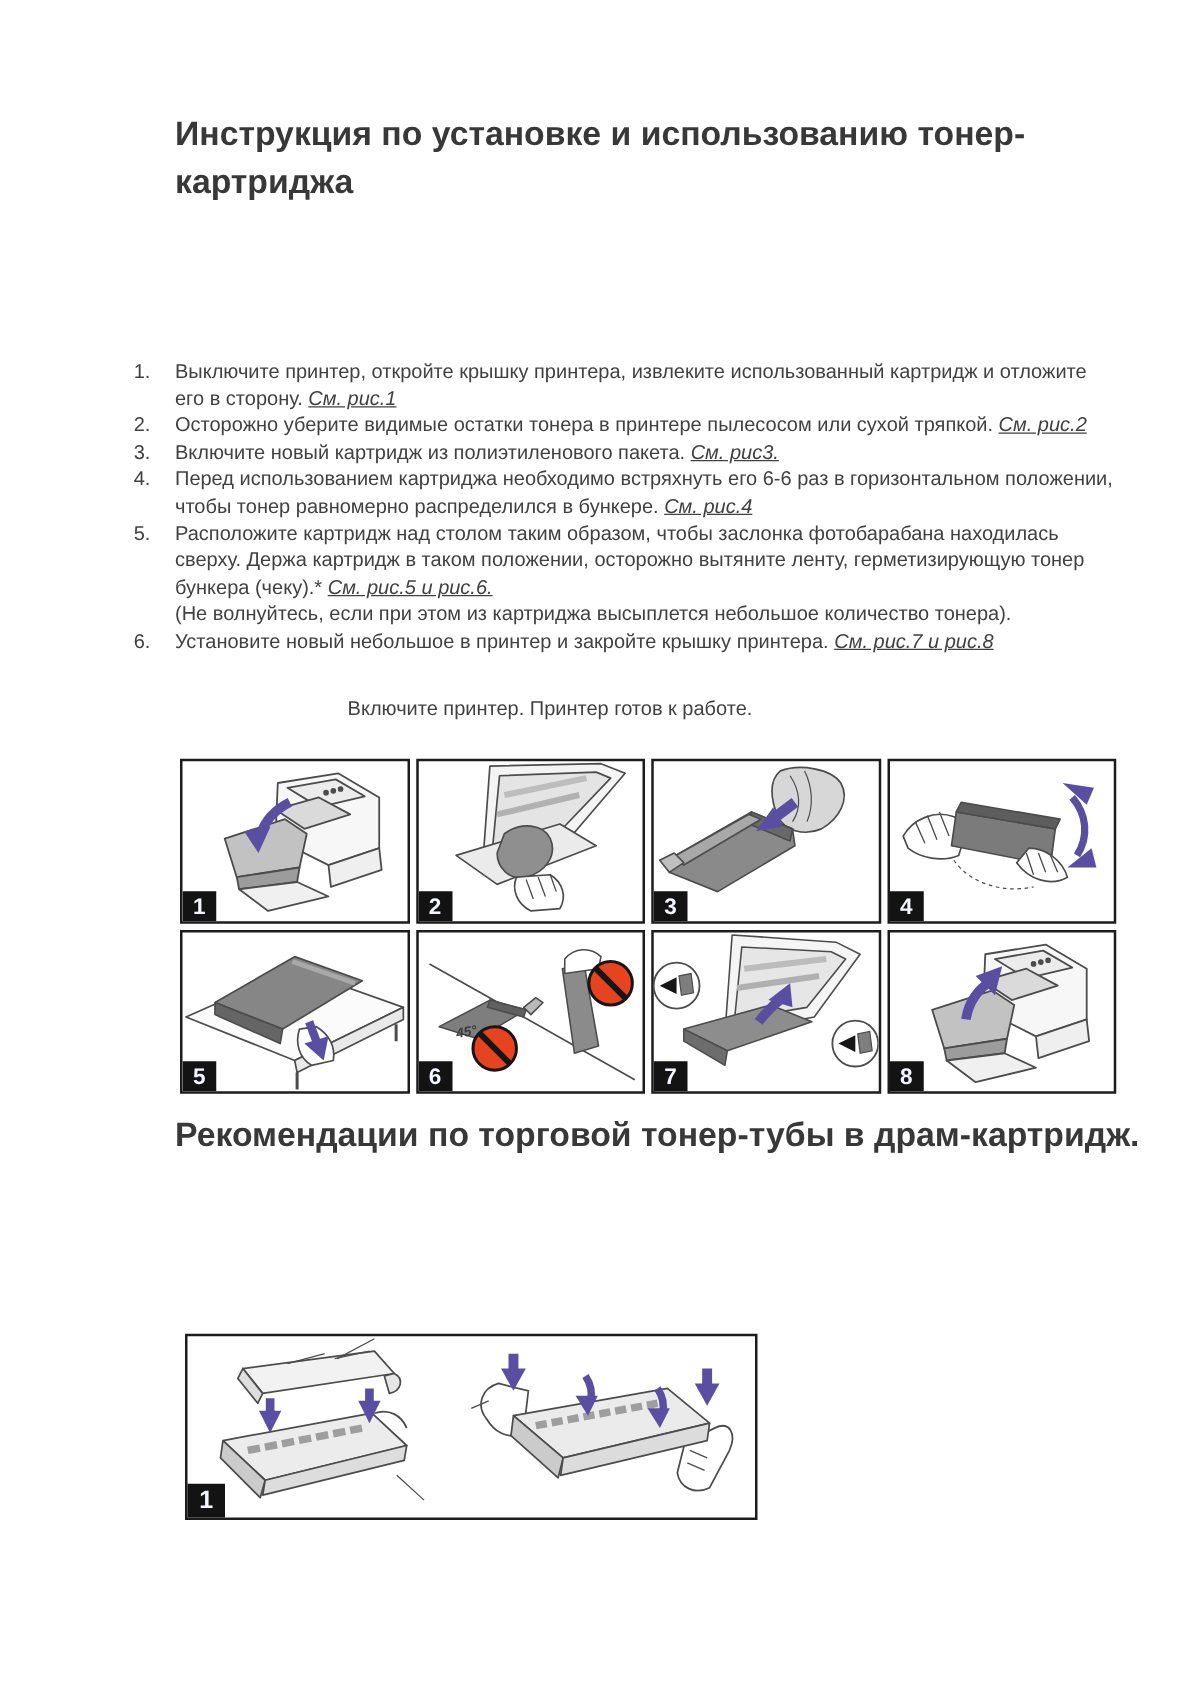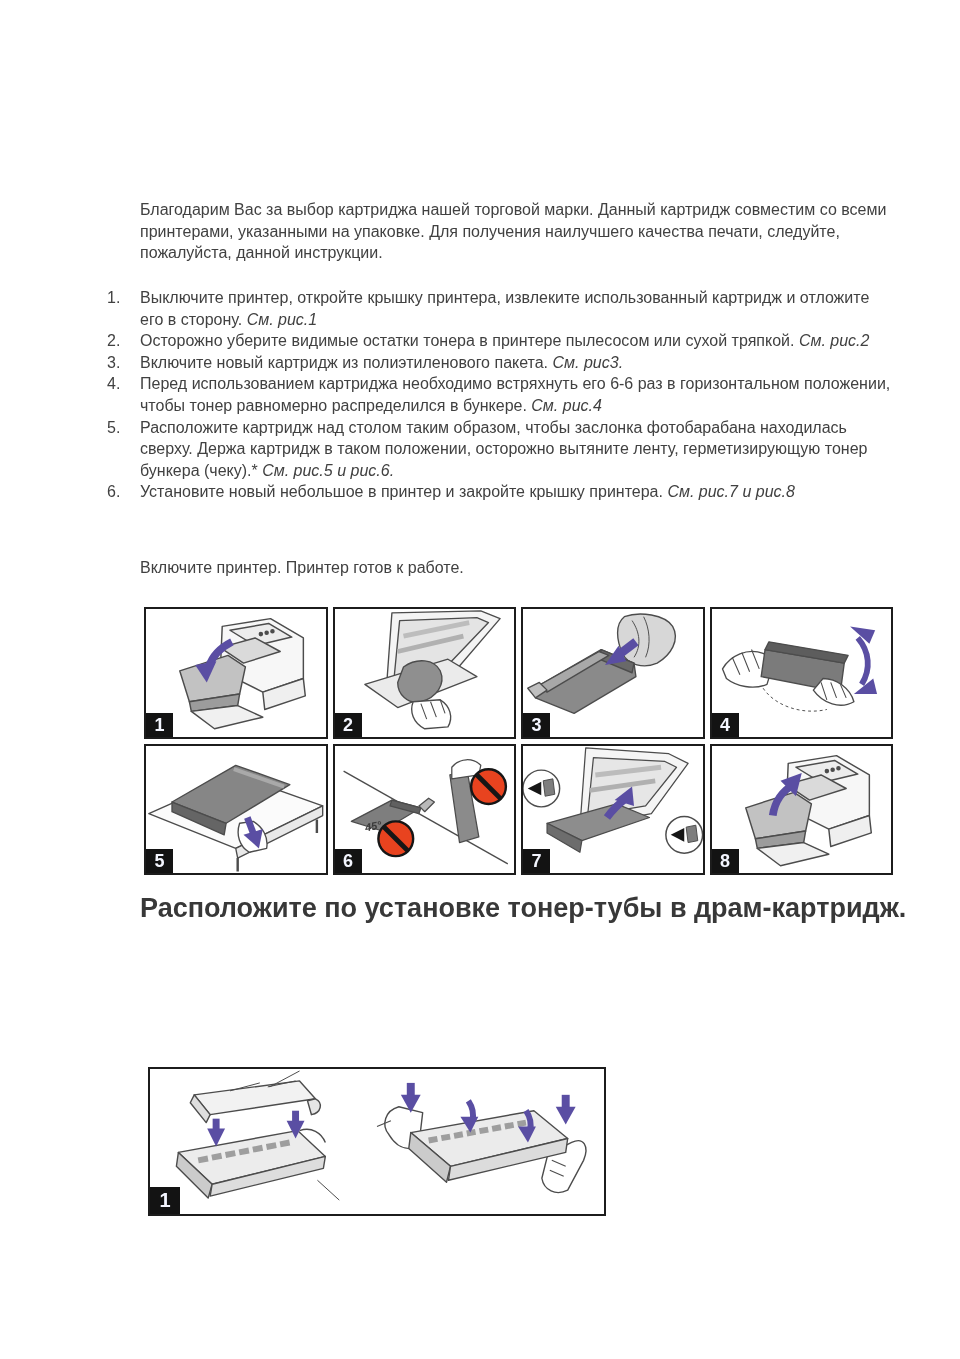--- a/index.html
+++ b/index.html
@@ -3,21 +3,21 @@
 <meta charset="utf-8">
 <style>
   *{box-sizing:border-box;}
   html,body{margin:0;padding:0;}
   body{width:960px;height:1359px;background:#ffffff;
        font-family:"Liberation Sans","DejaVu Sans",sans-serif;color:#414141;}
   .page{position:relative;width:960px;height:1359px;background:#fff;overflow:hidden;}
   .abs{position:absolute;}
   h1{margin:0;font-size:27px;line-height:38px;font-weight:bold;color:#383838;}
   .body-text{font-size:16px;line-height:21.6px;}
-  .it{font-style:italic;}
+  .it{font-style:italic;text-decoration:underline;}
   
   .steps{left:107px;top:287px;width:790px;}
   .step{display:flex;}
   .step .num{flex:0 0 33px;width:33px;}
   .step .txt{flex:1;max-width:757px;}
   
   .figure-grid{left:144px;top:607px;width:749px;height:268px;
                display:grid;grid-template-columns:repeat(4,1fr);
                grid-template-rows:repeat(2,1fr);gap:5px;}
   .panel{position:relative;border:2px solid #1c1c1c;background:#fff;overflow:hidden;}
@@ -29,22 +29,22 @@
         position:absolute;background:#fff;}
   .fig2 svg{display:block;width:100%;height:100%;}
   .angle{position:absolute;left:30px;top:74px;font-size:11px;font-weight:bold;
          color:#3c3c3c;font-style:italic;transform:rotate(-10deg);}
 </style>
 </head>
 <body>
 
 <div class="page">
 
-
-  <p class="abs body-text" style="left:140px;top:199px;width:762px;margin:0;">Благодарим Вас за выбор картриджа нашей торговой марки. Данный картридж совместим со всеми принтерами, указанными на упаковке. Для получения наилучшего качества печати, следуйте, пожалуйста, данной инструкции.</p>
+  <h1 class="abs" style="left:140px;top:88px;width:800px;">Инструкция по установке и использованию тонер-картриджа</h1>
+
 
   <div class="abs steps body-text">
 
     <div class="step">
       <span class="num">1.</span>
       <span class="txt"><span>Выключите принтер, откройте крышку принтера, извлеките использованный картридж и отложите его в сторону. </span><span class="it">См. рис.1</span></span>
     </div>
 
     <div class="step">
       <span class="num">2.</span>
@@ -57,30 +57,30 @@
     </div>
 
     <div class="step">
       <span class="num">4.</span>
       <span class="txt"><span>Перед использованием картриджа необходимо встряхнуть его 6-6 раз в горизонтальном положении, чтобы тонер равномерно распределился в бункере. </span><span class="it">См. рис.4</span></span>
     </div>
 
     <div class="step">
       <span class="num">5.</span>
       <span class="txt"><span>Расположите картридж над столом таким образом, чтобы заслонка фотобарабана находилась сверху. Держа картридж в таком положении, осторожно вытяните ленту, герметизирующую тонер бункера (чеку).* </span><span class="it">См. рис.5 и рис.6.</span><br>
-      </span>
+      <span>(Не волнуйтесь, если при этом из картриджа высыплется небольшое количество тонера).</span></span>
     </div>
 
     <div class="step">
       <span class="num">6.</span>
       <span class="txt"><span>Установите новый небольшое в принтер и закройте крышку принтера. </span><span class="it">См. рис.7 и рис.8</span></span>
     </div>
   </div>
 
-  <p class="abs body-text" style="left:140px;top:557px;width:600px;margin:0;">Включите принтер. Принтер готов к работе.</p>
+  <p class="abs body-text" style="left:140px;top:557px;width:600px;margin:0;text-align:center;">Включите принтер. Принтер готов к работе.</p>
 
   <div class="abs figure-grid">
 
     <div class="panel">
       <svg viewBox="0 0 184 132">
         <g fill="#f7f7f7" stroke="#4c4c4c" stroke-width="1.5" stroke-linejoin="round">
           <path d="M78,18 L128,10 L162,30 L162,72 L120,86 L76,64 Z"></path>
           <path d="M86,22 L126,15 L150,29 L112,38 Z" fill="#ececec"></path>
           <circle cx="118" cy="26" r="1.6" fill="#4c4c4c"></circle>
             <circle cx="124" cy="24.5" r="1.6" fill="#4c4c4c"></circle>
@@ -220,21 +220,21 @@
           <path d="M46,106 L94,100 L120,112 L70,124 Z" fill="#f0f0f0"></path>
           <path d="M120,86 L162,72 L164,90 L122,104 Z" fill="#efefef"></path>
         </g>
         <path d="M62,72 C64,58 72,46 84,40" fill="none" stroke="#5a4ea3" stroke-width="8"></path>
         <polygon points="92,28 70,36 86,52" fill="#5a4ea3"></polygon>
       </svg>
       <div class="badge">8</div>
     </div>
   </div>
 
-  <h1 class="abs" style="left:140px;top:889px;width:800px;">Расположите по установке тонер-тубы в драм-картридж.</h1>
+  <h1 class="abs" style="left:140px;top:889px;width:800px;">Рекомендации по торговой тонер-тубы в драм-картридж.</h1>
 
 
   <div class="fig2">
     <svg viewBox="0 0 456 146">
 
       <g stroke="#4c4c4c" stroke-width="1.4" stroke-linejoin="round">
         <path d="M44,26 L150,12 L166,30 L60,46 Z" fill="#f2f2f2"></path>
         <path d="M44,26 L60,46 L56,54 L40,34 Z" fill="#dedede"></path>
         <path d="M166,30 C174,34 172,44 162,46 L158,32 Z" fill="#e6e6e6"></path>
         <path d="M80,22 L110,14 M118,18 L146,12" stroke-width="1"></path>

